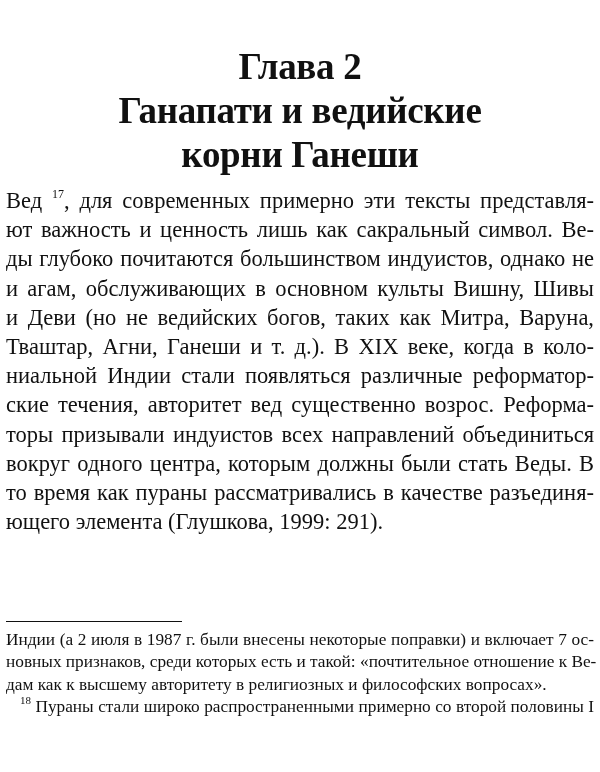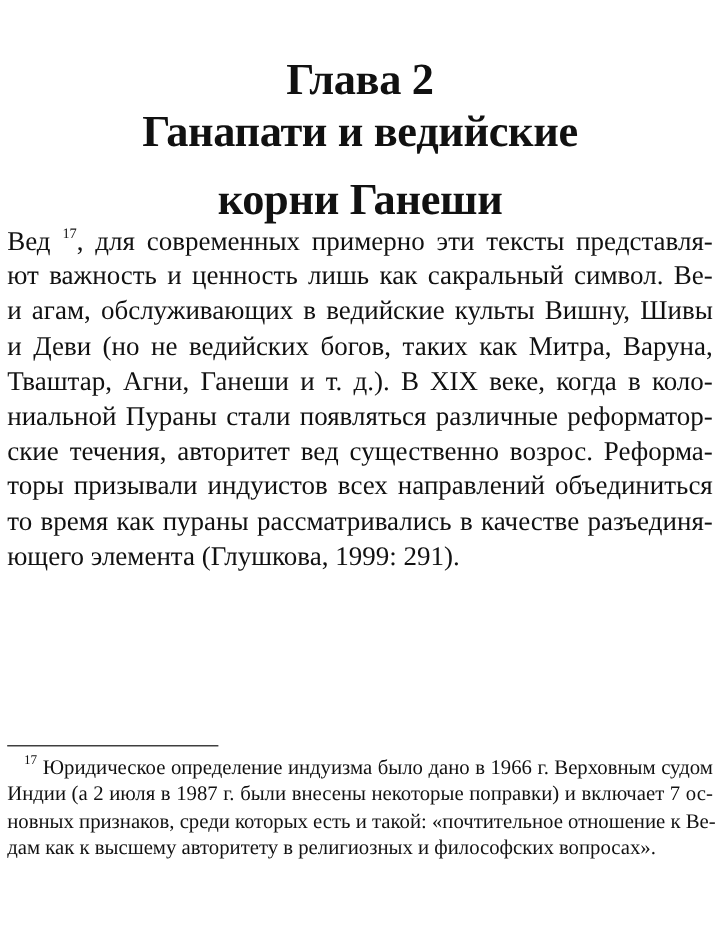--- a/index.html
+++ b/index.html
@@ -1,21 +1,21 @@
 <!DOCTYPE html>
 <html><head>
   <meta charset="utf-8">
   <style>
     html, body { margin: 0; padding: 0; background: #ffffff; }
     body { width: 600px; height: 772px; overflow: hidden; position: relative; color: #111; font-family: "Liberation Serif", "DejaVu Serif", serif; }
     .page { position: absolute; left: 0; top: 0; width: 600px; height: 772px; }
     .heading { position: absolute; left: 0; width: 600px; text-align: center; font-weight: bold; font-size: 37px; line-height: 44px; letter-spacing: -0.3px; font-family: Liberation Serif, serif; }
     .h1 { top: 45px; }
     .h2 { top: 89px; }
-    .h3 { top: 145px; }
+    .h3 { top: 133px; }
     .body { position: absolute; left: 6px; width: 588px; top: 186px; font-size: 22.5px; line-height: 29.2px; }
     .line { display: block; white-space: nowrap; text-align: justify; text-align-last: justify; height: 29.2px; }
     .line.last { text-align-last: left; }
     .line.indent { padding-left: 28px; }
     sup { font-size: 12px; line-height: 0; position: relative; top: -2px; vertical-align: super; }
     .rule { position: absolute; left: 6px; top: 621px; width: 176px; height: 0; border-top: 1.6px solid #111; }
     .notes { position: absolute; left: 6px; width: 588px; top: 629px; font-size: 17.3px; line-height: 22.4px; }
     .nline { display: block; white-space: nowrap; text-align: justify; text-align-last: justify; height: 22.4px; }
     .nline.last { text-align-last: left; }
     .nline.indent { padding-left: 14px; }
@@ -26,32 +26,34 @@
 
 <div class="page">
 
   <div class="heading h1">Глава 2</div>
   <div class="heading h2">Ганапати и ведийские</div>
   <div class="heading h3">корни Ганеши</div>
 
   <div class="body">
     <span class="line"><span>Вед</span>&nbsp;<sup>17</sup><span>, для современных примерно эти тексты представля-</span></span>
     <span class="line">ют важность и ценность лишь как сакральный символ. Ве-</span>
-    <span class="line">и агам, обслуживающих в ведийские культы Вишну, Шивы</span>
+    <span class="line">ды глубоко почитаются большинством индуистов, однако не</span>
+    <span class="line">и агам, обслуживающих в основном культы Вишну, Шивы</span>
     <span class="line">и Деви (но не ведийских богов, таких как Митра, Варуна,</span>
     <span class="line">Тваштар, Агни, Ганеши и т. д.). В XIX веке, когда в коло-</span>
-    <span class="line">ниальной Пураны стали появляться различные реформатор-</span>
+    <span class="line">ниальной Индии стали появляться различные реформатор-</span>
     <span class="line">ские течения, авторитет вед существенно возрос. Реформа-</span>
     <span class="line">торы призывали индуистов всех направлений объединиться</span>
+    <span class="line">вокруг одного центра, которым должны были стать Веды. В</span>
     <span class="line">то время как пураны рассматривались в качестве разъединя-</span>
     <span class="line last">ющего элемента (Глушкова, 1999: 291).</span>
   </div>
 
   <div class="rule"></div>
 
   <div class="notes">
-    <span class="nline indent"><sup>17</sup>&nbsp;<span>Юридическое определение индуизма было дано в 1966 г. Верховным судом</span></span>
     <span class="nline">Индии (а 2 июля в 1987 г. были внесены некоторые поправки) и включает 7 ос-</span>
     <span class="nline">новных признаков, среди которых есть и такой: «почтительное отношение к Ве-</span>
     <span class="nline last">дам как к высшему авторитету в религиозных и философских вопросах».</span>
+    <span class="nline indent"><sup>18</sup>&nbsp;<span>Пураны стали широко распространенными примерно со второй половины I</span></span>
   </div>
 
 </div>
 
 </body></html>

